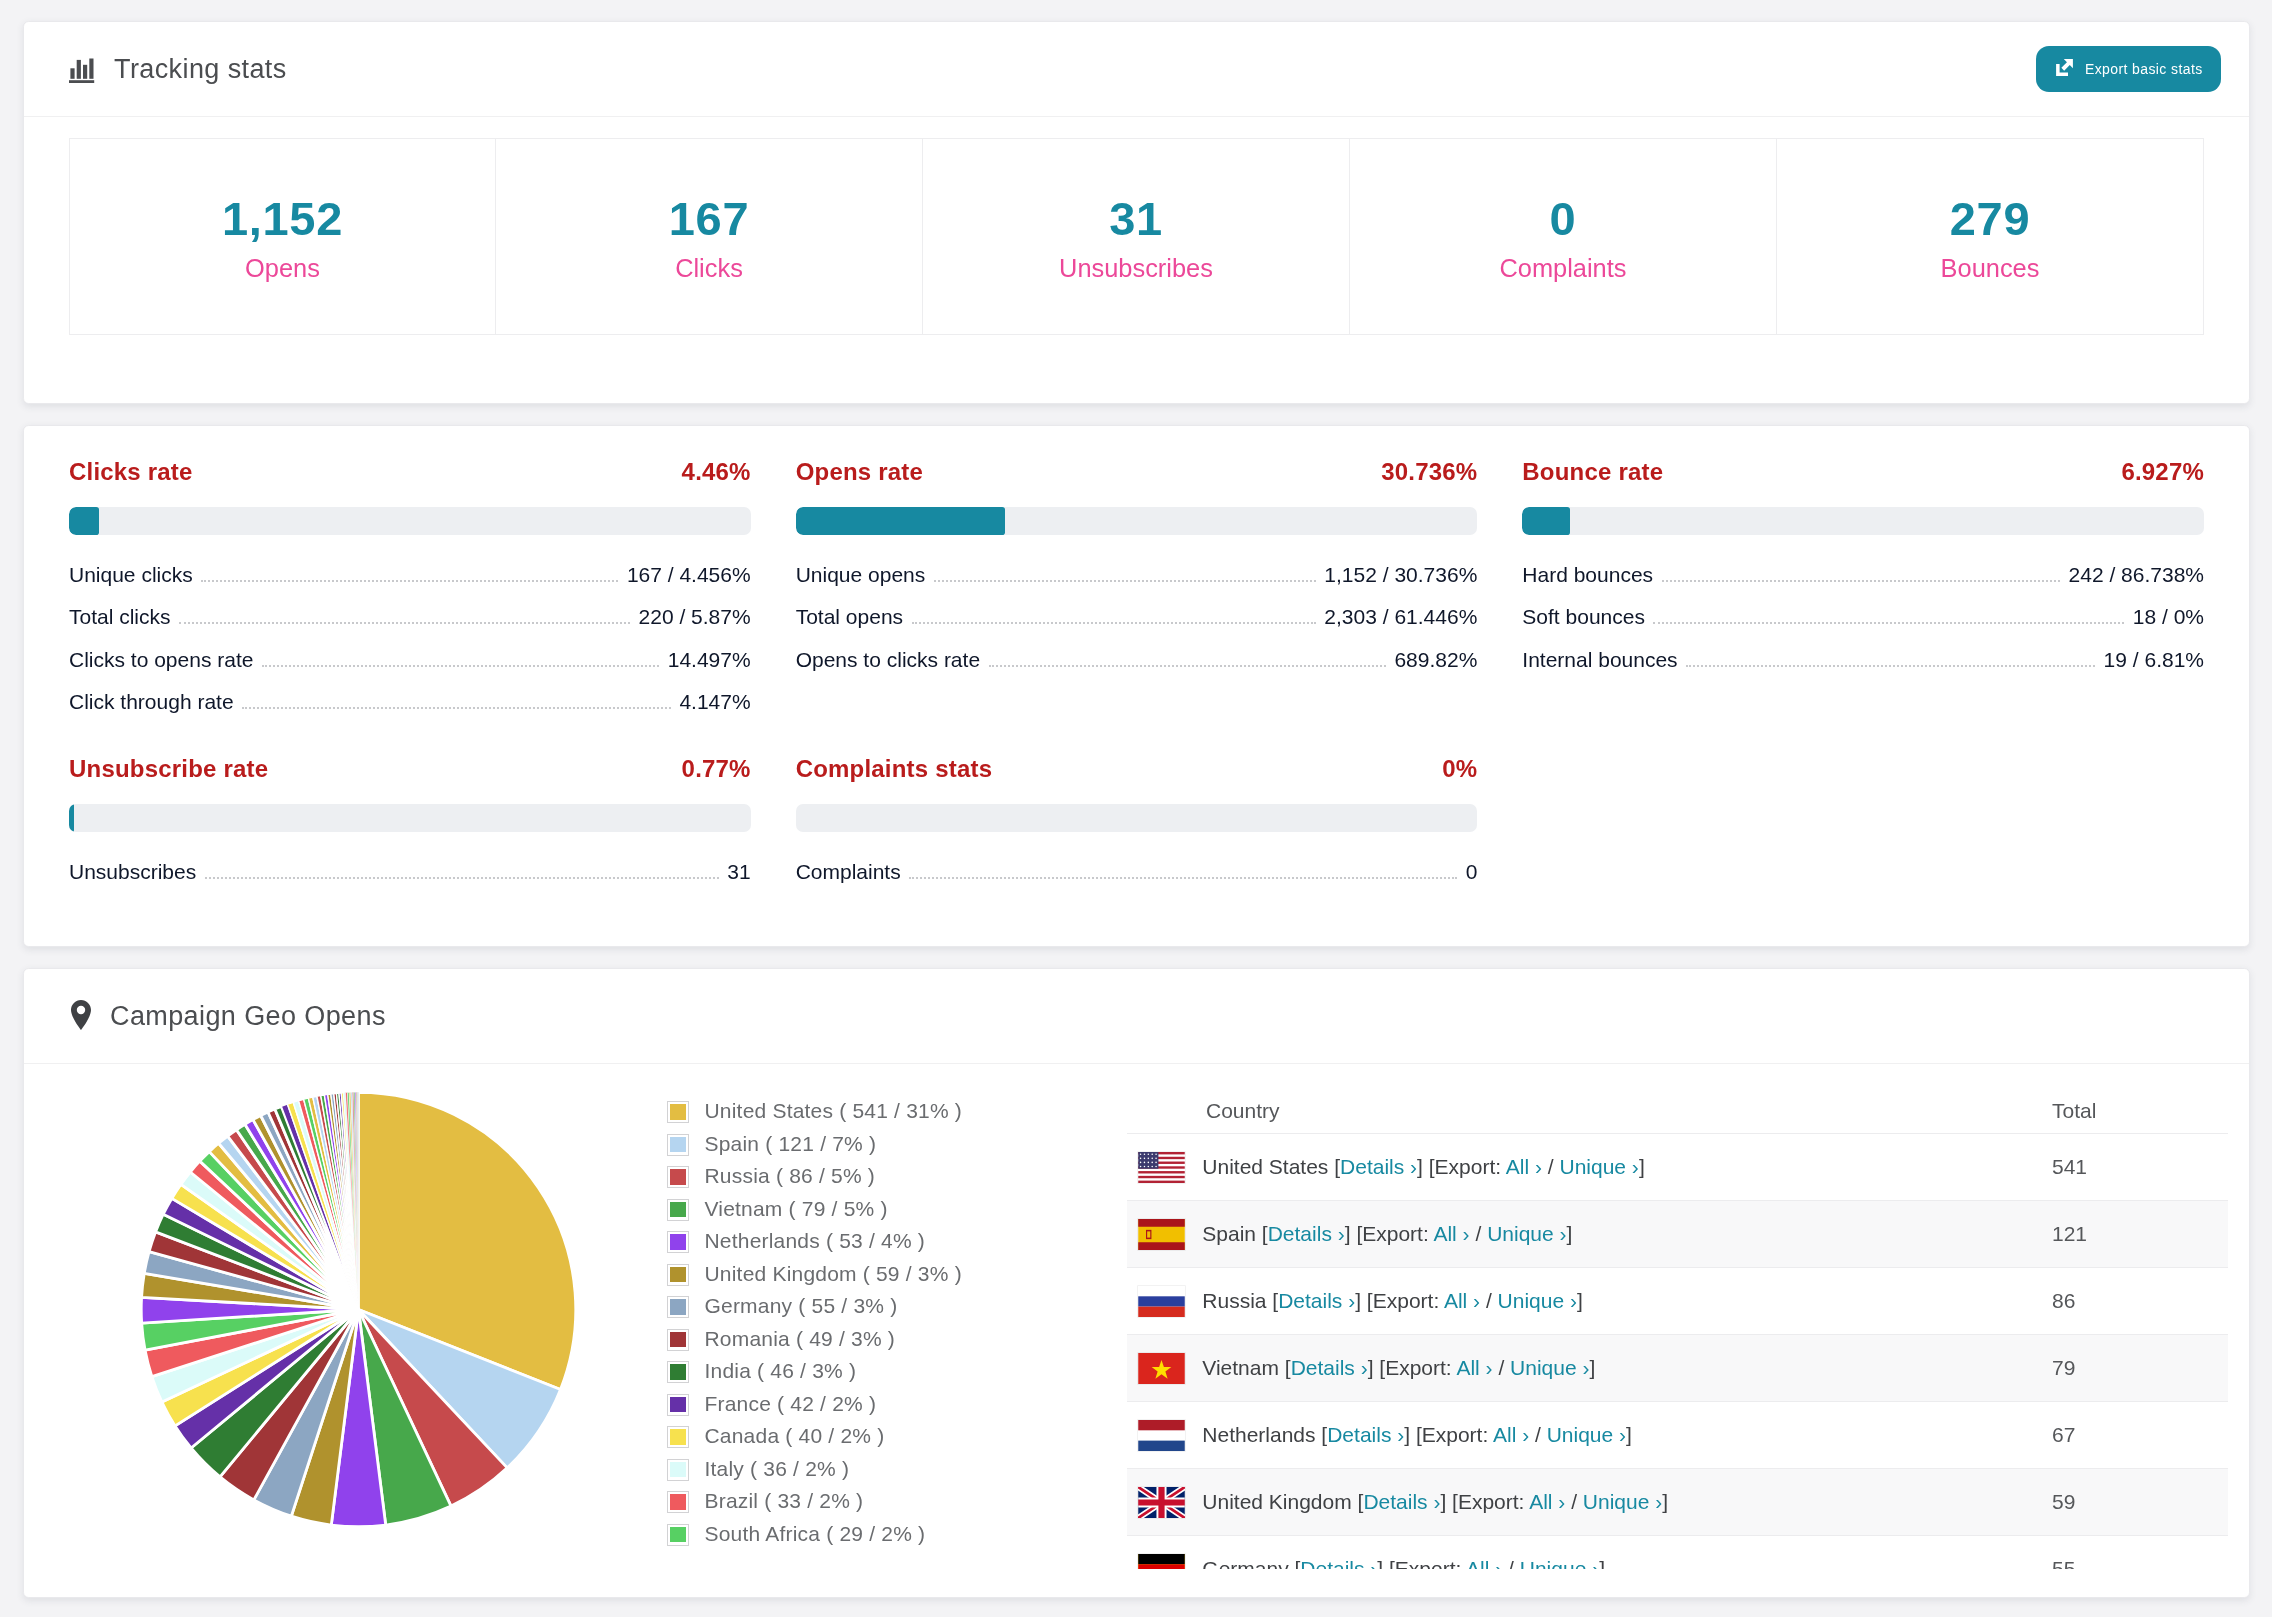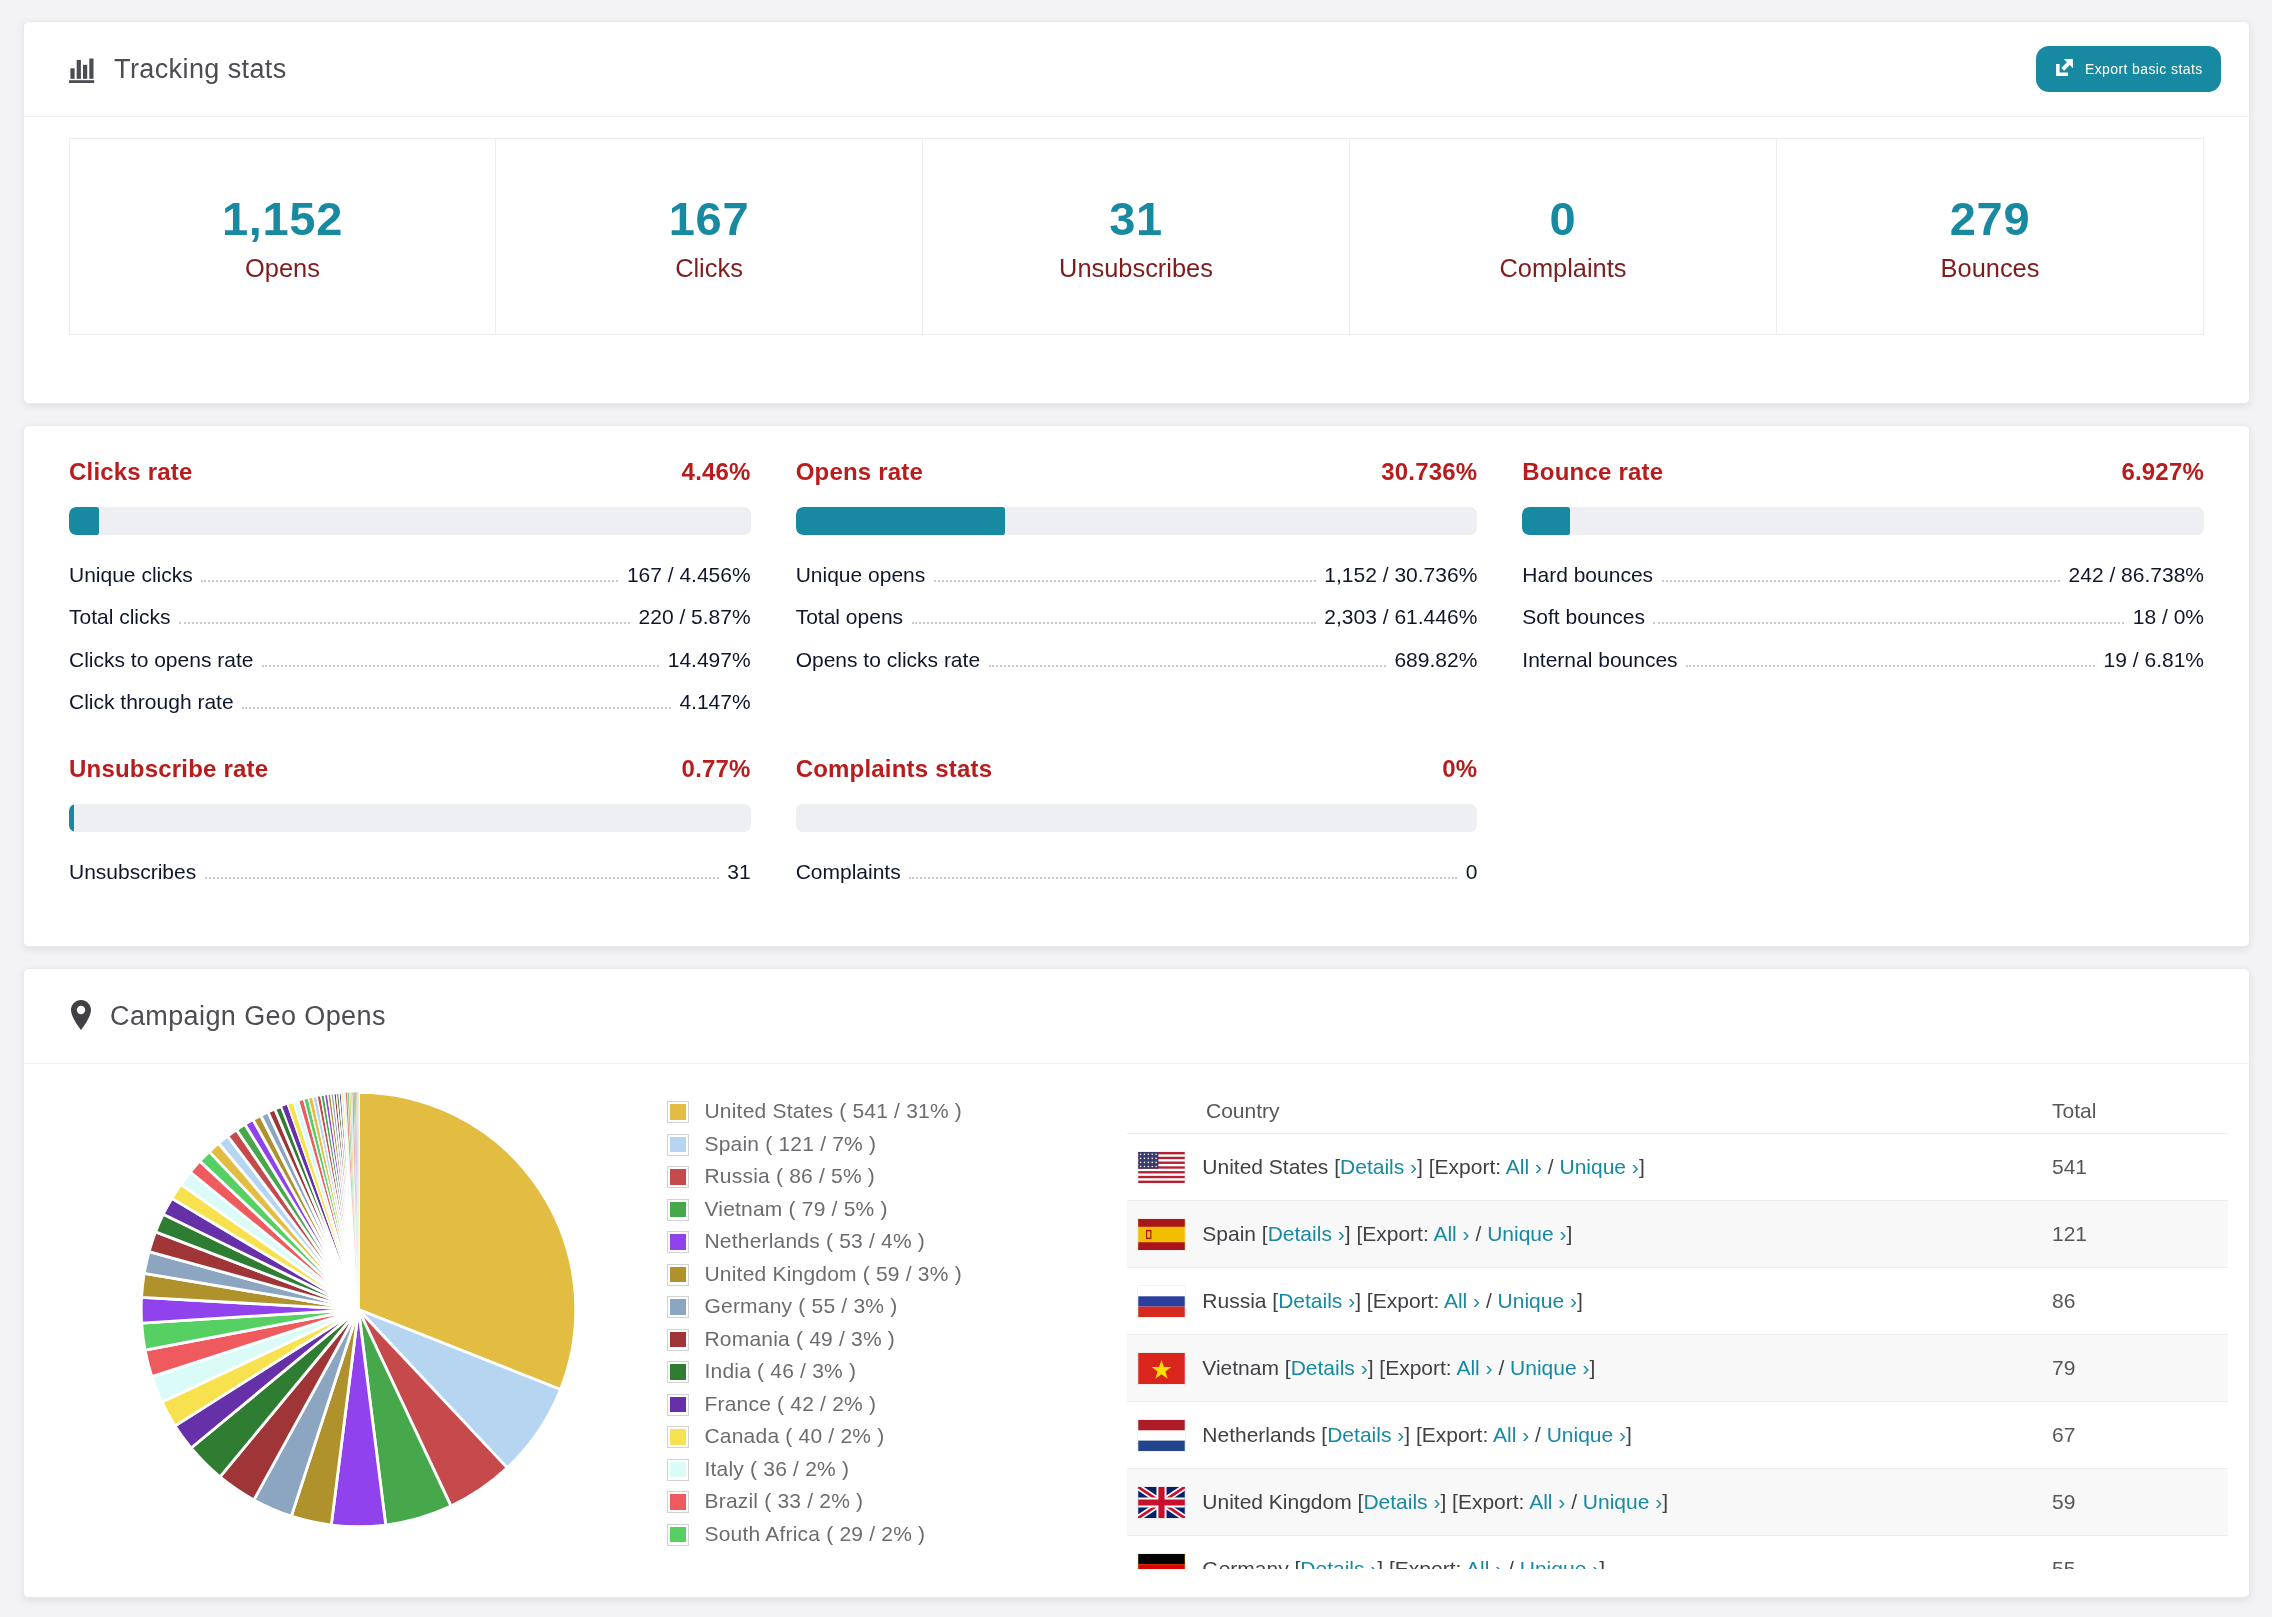--- a/index.html
+++ b/index.html
@@ -29,21 +29,21 @@
     display:flex;align-items:center;gap:10px;border:none;cursor:pointer;
     background:var(--accent);color:#fff;font-size:14px;
     font-family:inherit;padding:11.3px 18.4px;border-radius:13px;letter-spacing:0.4px;
   }
   .stats-grid{margin:21px 45px 12px;display:grid;grid-template-columns:repeat(5,1fr);}
   .stat-box{
     border:1.4px solid #ededef;background:#fff;text-align:center;padding:55px 0 52px;
   }
   .stat-box + .stat-box{border-left:none;}
   .stat-value{font-size:47px;font-weight:bold;color:var(--accent);line-height:49px;letter-spacing:0.7px;}
-  .stat-label{margin-top:11.3px;font-size:25.4px;color:#7f1d1d;line-height:28px;}
+  .stat-label{margin-top:11.3px;font-size:25.4px;color:#ec4899;line-height:28px;}
 
   
   #panel-rates{height:522px;margin-bottom:21px;padding:32px 45px 0;overflow:hidden;}
   .rates-grid{display:grid;grid-template-columns:1fr 1fr 1fr;column-gap:45px;row-gap:41px;}
   .rate-title-row{display:flex;justify-content:space-between;align-items:baseline;
     font-size:24px;font-weight:bold;color:#b91c1c;letter-spacing:0.2px;}
   .rate-bar{height:28px;background:#edeff2;border-radius:7px;margin:21px 0 28px;overflow:hidden;}
   .rate-fill{height:100%;background:var(--accent);border-radius:7px 2.8px 2.8px 7px;}
   .rate-row{display:flex;align-items:flex-end;font-size:21px;color:#0f172a;margin-top:18.4px;line-height:24px;}
   .rate-row .leader{flex:1;border-bottom:2.1px dotted #c8c9cc;margin:0 8.5px 5px;}

